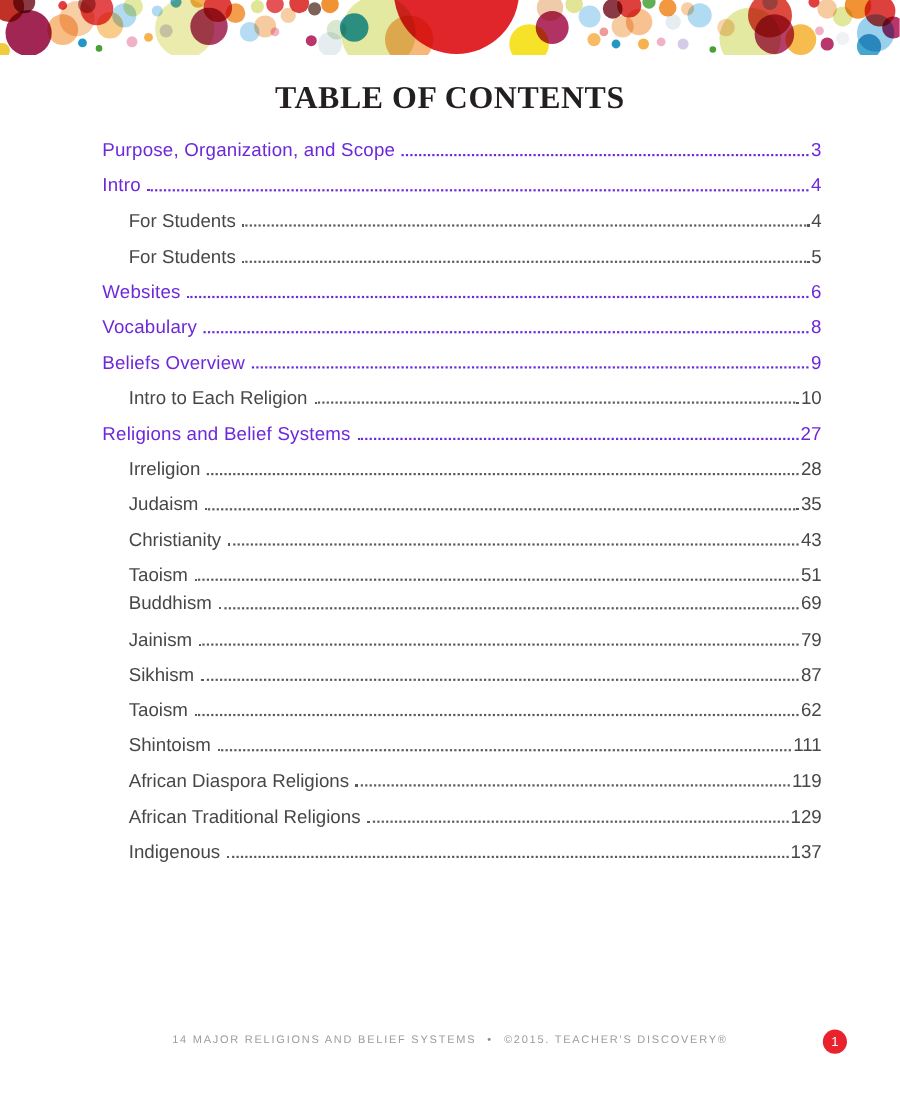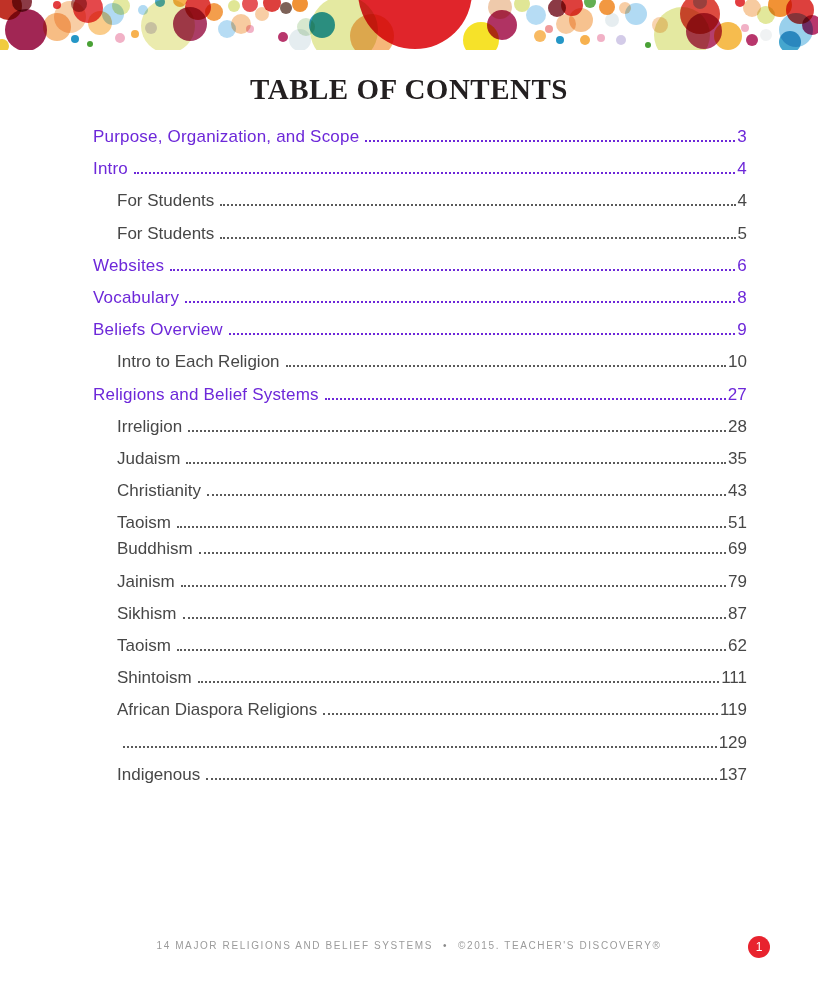--- a/index.html
+++ b/index.html
@@ -278,20 +278,21 @@
         <span class="t-label">Shintoism</span>
         <span class="t-leader"></span>
         <span class="t-page">111</span>
       </div>
       <div class="toc-row lv1">
         <span class="t-label">African Diaspora Religions</span>
         <span class="t-leader"></span>
         <span class="t-page">119</span>
       </div>
       <div class="toc-row lv1">
+        <span class="t-label">African Traditional Religions</span>
         <span class="t-leader"></span>
         <span class="t-page">129</span>
       </div>
       <div class="toc-row lv1">
         <span class="t-label">Indigenous</span>
         <span class="t-leader"></span>
         <span class="t-page">137</span>
       </div>
     </div>
 

